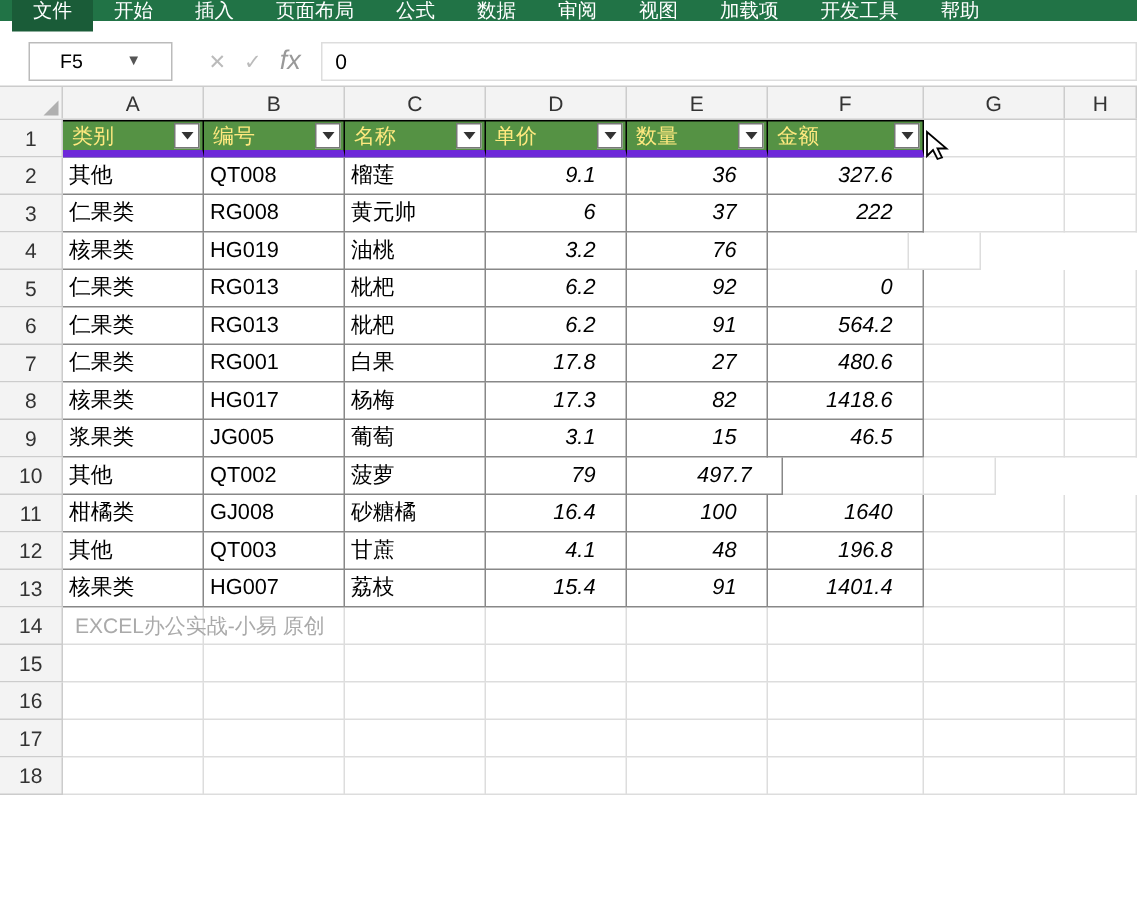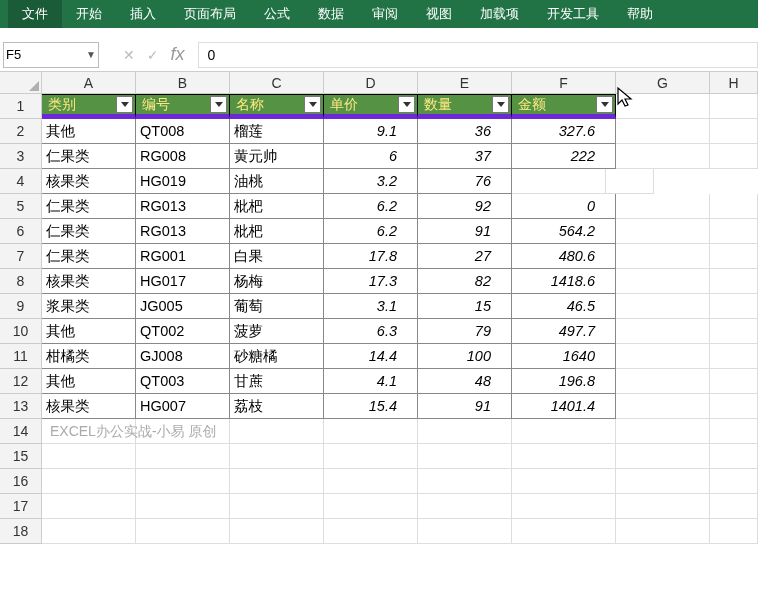--- a/index.html
+++ b/index.html
@@ -1,23 +1,23 @@
 <!DOCTYPE html>
 <html><head>
 <meta charset="utf-8">
 <style>
 * { box-sizing: border-box; margin: 0; padding: 0; }
 body { font-family: "Microsoft YaHei", Arial, sans-serif; font-size: 14px; background: #fff; width: 758px; overflow: hidden; }
 
-.ribbon { background: #217346; height: 28px; display: flex; align-items: center; padding: 0 8px; }
+.ribbon { background: #217346; height: 14px; display: flex; align-items: center; padding: 0 8px; }
 .ribbon-tab { color: #fff; font-size: 13px; padding: 0 14px; height: 28px; display: flex; align-items: center; cursor: pointer; }
 .ribbon-tab.file { background: #1a5c38; }
 
 .formula-row { display: flex; align-items: center; height: 34px; border-bottom: 1px solid #ccc; background: #fff; margin-top: 10px; }
-.name-box { width: 96px; height: 26px; border: 1px solid #bbb; background: #fff; display: flex; align-items: center; padding: 0 2px; margin-left: 3px; position: relative; }
+.name-box { width: 96px; height: 26px; border: 1px solid #bbb; background: #fff; display: flex; align-items: center; padding: 0 20px; margin-left: 19px; position: relative; }
 .name-box-text { font-size: 13px; flex: 1; }
 .name-box-arrow { font-size: 10px; color: #555; }
 .fx-controls { display: flex; align-items: center; gap: 12px; margin-left: 24px; color: #bbb; }
 .fx-x { font-size: 14px; }
 .fx-check { font-size: 14px; }
 .fx-label { font-style: italic; font-size: 18px; color: #999; }
 .formula-input { flex: 1; height: 26px; border: 1px solid #ddd; margin-left: 14px; padding: 0 8px; font-size: 14px; display: flex; align-items: center; }
 
 .grid-wrap { position: relative; }
 .col-headers { display: flex; height: 22px; background: #f3f3f3; border-bottom: 1px solid #ccc; }
@@ -206,32 +206,31 @@
         <div class="cell tbl w-e num">15</div>
         <div class="cell tbl w-f num">46.5</div>
         <div class="cell w-g"></div>
         <div class="cell w-h"></div>
       </div>
       <div class="row data-row">
         <div class="row-h">10</div>
         <div class="cell tbl w-a">其他</div>
         <div class="cell tbl w-b">QT002</div>
         <div class="cell tbl w-c">菠萝</div>
-        <div class="cell tbl w-d num">6.3</div>
         <div class="cell tbl w-e num">79</div>
         <div class="cell tbl w-f num">497.7</div>
         <div class="cell w-g"></div>
         <div class="cell w-h"></div>
       </div>
       <div class="row data-row">
         <div class="row-h">11</div>
         <div class="cell tbl w-a">柑橘类</div>
         <div class="cell tbl w-b">GJ008</div>
         <div class="cell tbl w-c">砂糖橘</div>
-        <div class="cell tbl w-d num">14.4</div>
+        <div class="cell tbl w-d num">16.4</div>
         <div class="cell tbl w-e num">100</div>
         <div class="cell tbl w-f num">1640</div>
         <div class="cell w-g"></div>
         <div class="cell w-h"></div>
       </div>
       <div class="row data-row">
         <div class="row-h">12</div>
         <div class="cell tbl w-a">其他</div>
         <div class="cell tbl w-b">QT003</div>
         <div class="cell tbl w-c">甘蔗</div>

